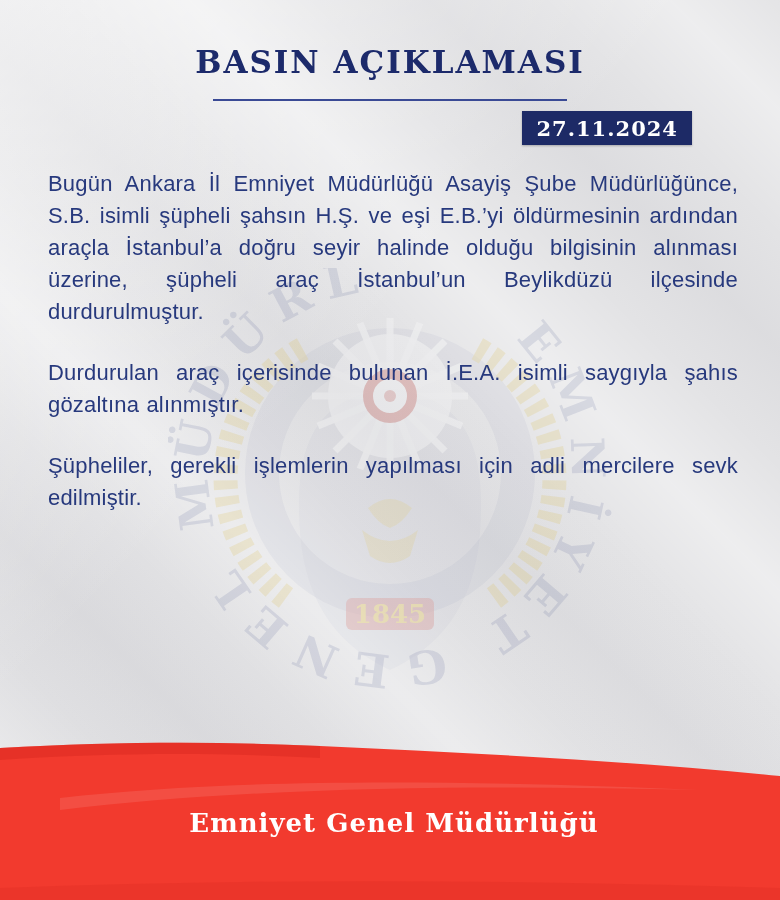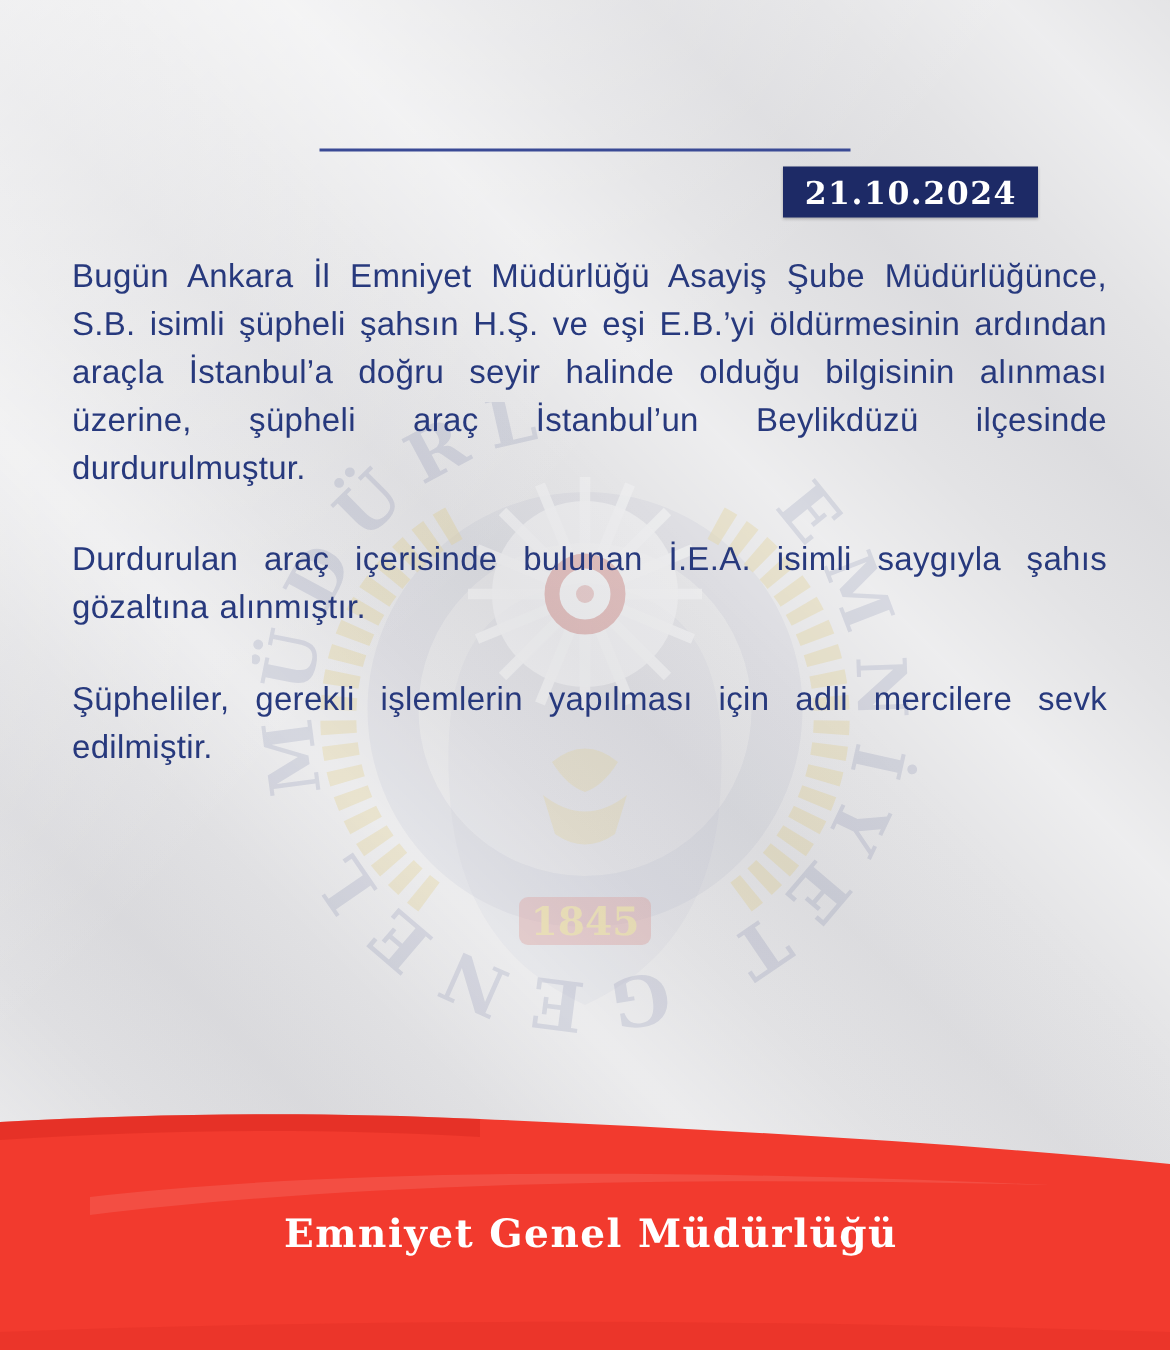--- a/index.html
+++ b/index.html
@@ -74,23 +74,24 @@
     font-family:"DejaVu Serif", serif;
     font-weight:700;font-size:26px;letter-spacing:1px;
     color:#ffffff;
   }
 </style>
 </head>
 <body>
 
 <div class="poster">
 
+  <h1 class="title">BASIN AÇIKLAMASI</h1>
   <div class="title-rule"></div>
   <div class="date-badge">
-    <span>21.10.2024</span>
+    <span>27.11.2024</span>
   </div>
 
   <svg class="watermark" viewBox="0 0 444 424" xmlns="http://www.w3.org/2000/svg" aria-hidden="true">
     <defs>
       <path id="ringPath" d="M222,22 a182,182 0 1 1 -0.1,0" fill="none"></path>
       <path id="innerArc" d="M120,300 A118,118 0 0 0 324,300" fill="none"></path>
     </defs>
 
     <text font-family="DejaVu Serif, serif" font-weight="700" font-size="46" fill="#32407e" opacity="0.38" letter-spacing="14">
       <textPath href="#ringPath" startOffset="12%">EMNİYET GENEL MÜDÜRLÜĞÜ</textPath>

